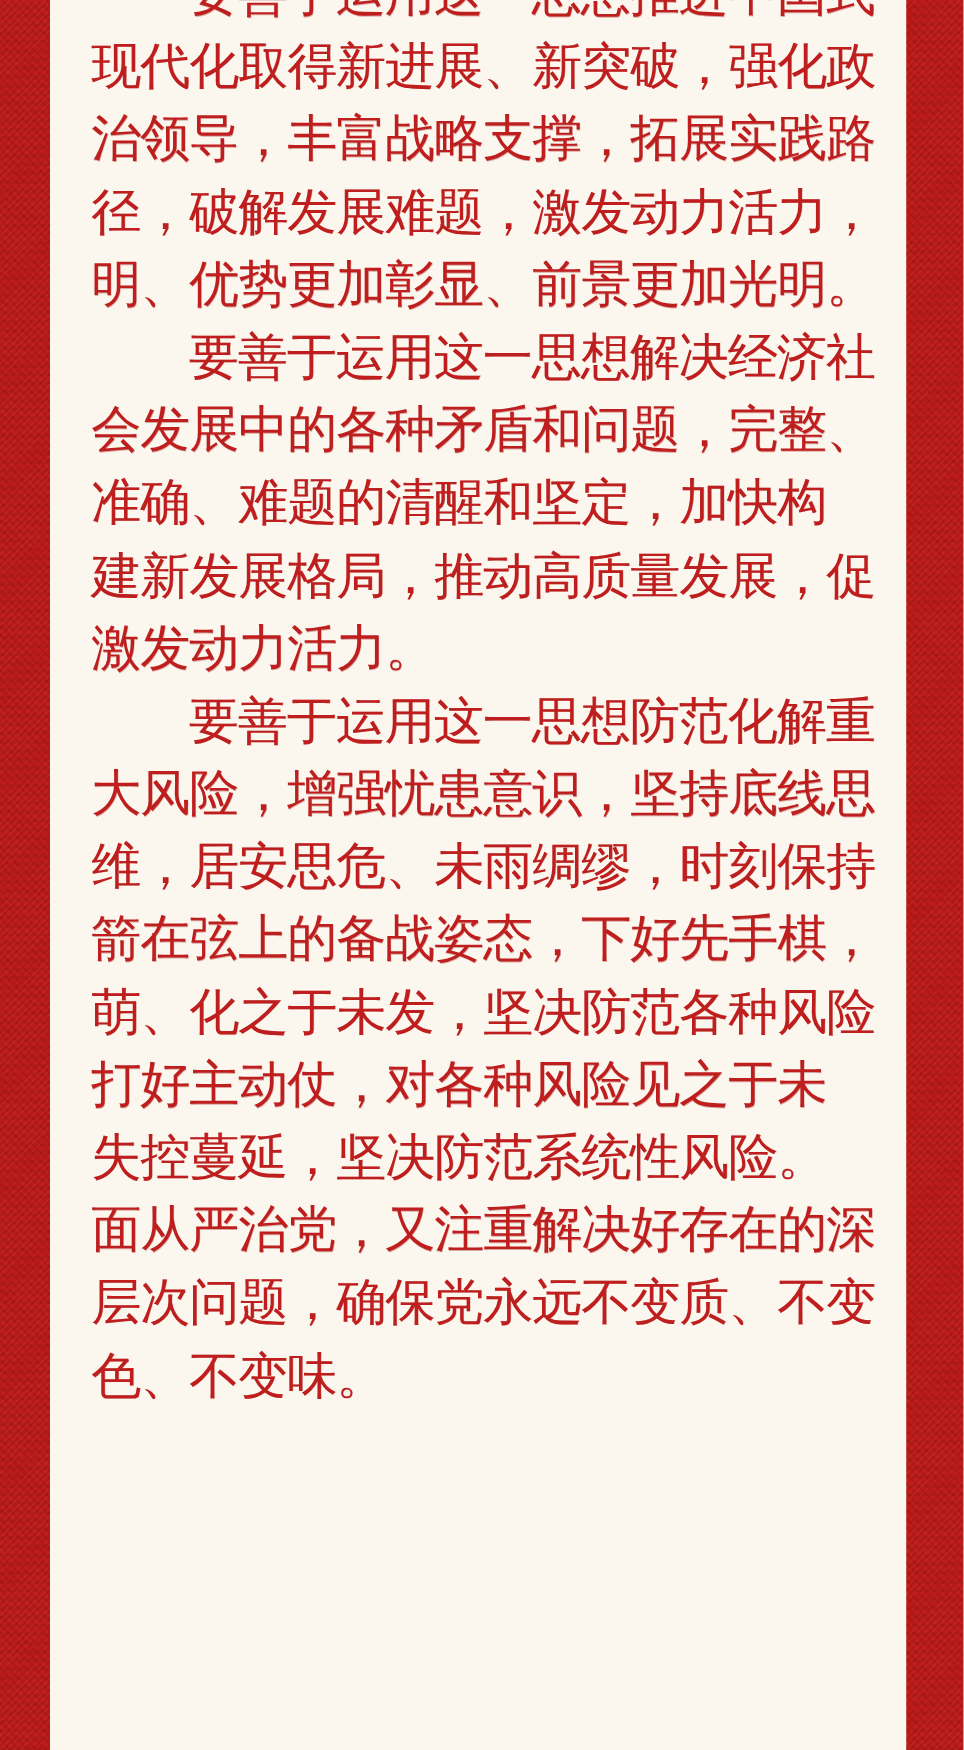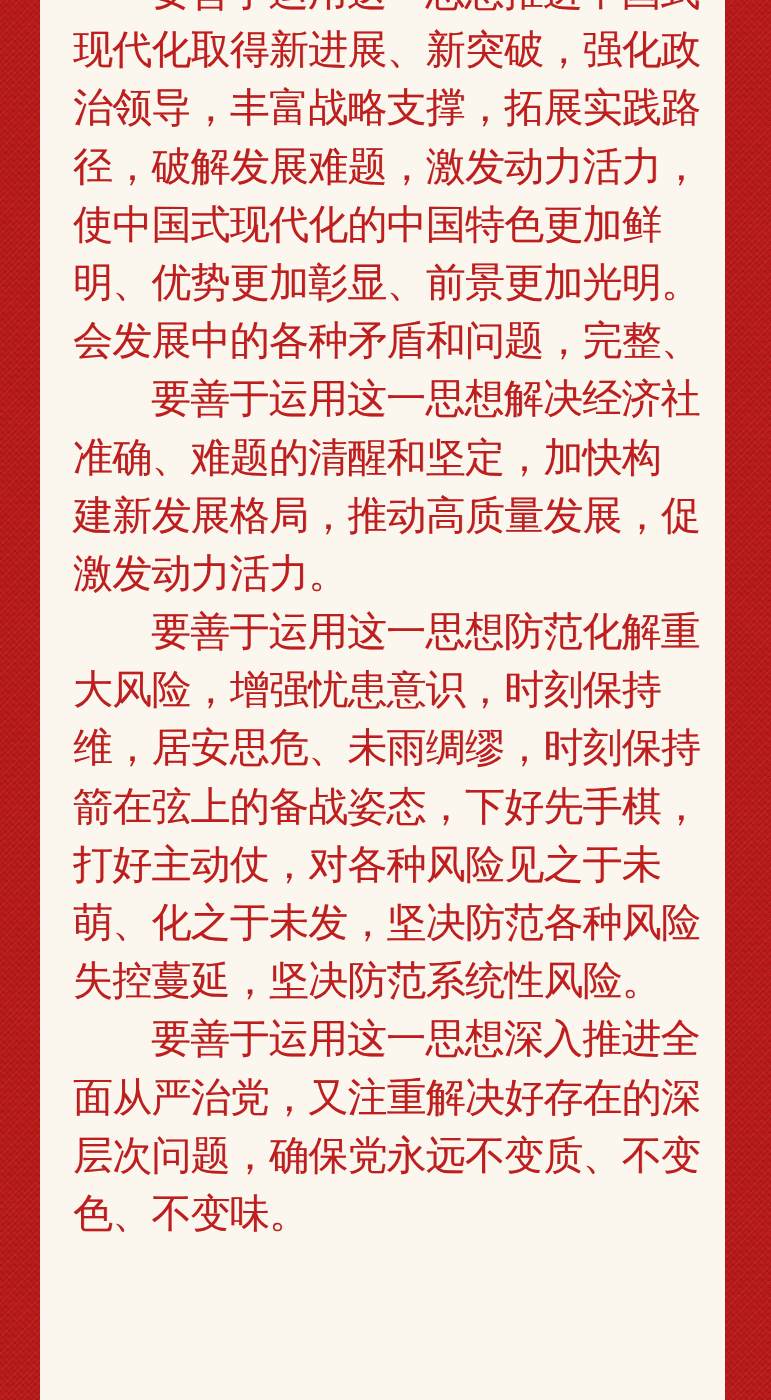--- a/index.html
+++ b/index.html
@@ -13,21 +13,20 @@
     height: 1400px;
     background: var(--bg-cream);
     font-family: "Liberation Serif", "DejaVu Serif", serif;
   }
   .page {
     position: relative;
     width: 771px;
     height: 1400px;
     background: var(--bg-cream);
     overflow: hidden;
-    font-family: Liberation Mono, monospace;
   }
   .side-border {
     position: absolute;
     top: 0;
     bottom: 0;
     background-color: var(--border-red);
     
     background-image:
       repeating-linear-gradient(45deg, rgba(0,0,0,0.07) 0 2px, rgba(0,0,0,0) 2px 5px),
       repeating-linear-gradient(-45deg, rgba(255,255,255,0.05) 0 1px, rgba(0,0,0,0) 1px 4px),
@@ -56,33 +55,31 @@
 </head>
 <body>
 
 <div class="page">
   <div class="side-border left"></div>
   <div class="text-block" id="text-block">
       <div class="text-line indent">要善于运用这一思想推进中国式</div>
       <div class="text-line">现代化取得新进展、新突破，强化政</div>
       <div class="text-line">治领导，丰富战略支撑，拓展实践路</div>
       <div class="text-line">径，破解发展难题，激发动力活力，</div>
-      <div class="text-line">使中国式现代化的中国特色更加鲜</div>
       <div class="text-line">明、优势更加彰显、前景更加光明。</div>
+      <div class="text-line indent">要善于运用这一思想解决经济社</div>
       <div class="text-line">会发展中的各种矛盾和问题，完整、</div>
-      <div class="text-line indent">要善于运用这一思想解决经济社</div>
       <div class="text-line">准确、难题的清醒和坚定，加快构</div>
       <div class="text-line">建新发展格局，推动高质量发展，促</div>
       <div class="text-line">激发动力活力。</div>
       <div class="text-line indent">要善于运用这一思想防范化解重</div>
-      <div class="text-line">大风险，增强忧患意识，时刻保持</div>
+      <div class="text-line">大风险，增强忧患意识，坚持底线思</div>
       <div class="text-line">维，居安思危、未雨绸缪，时刻保持</div>
       <div class="text-line">箭在弦上的备战姿态，下好先手棋，</div>
+      <div class="text-line">萌、化之于未发，坚决防范各种风险</div>
       <div class="text-line">打好主动仗，对各种风险见之于未</div>
-      <div class="text-line">萌、化之于未发，坚决防范各种风险</div>
       <div class="text-line">失控蔓延，坚决防范系统性风险。</div>
-      <div class="text-line indent">要善于运用这一思想深入推进全</div>
       <div class="text-line">面从严治党，又注重解决好存在的深</div>
       <div class="text-line">层次问题，确保党永远不变质、不变</div>
       <div class="text-line">色、不变味。</div>
     </div>
   <div class="side-border right"></div>
 </div>
 
 </body></html>

